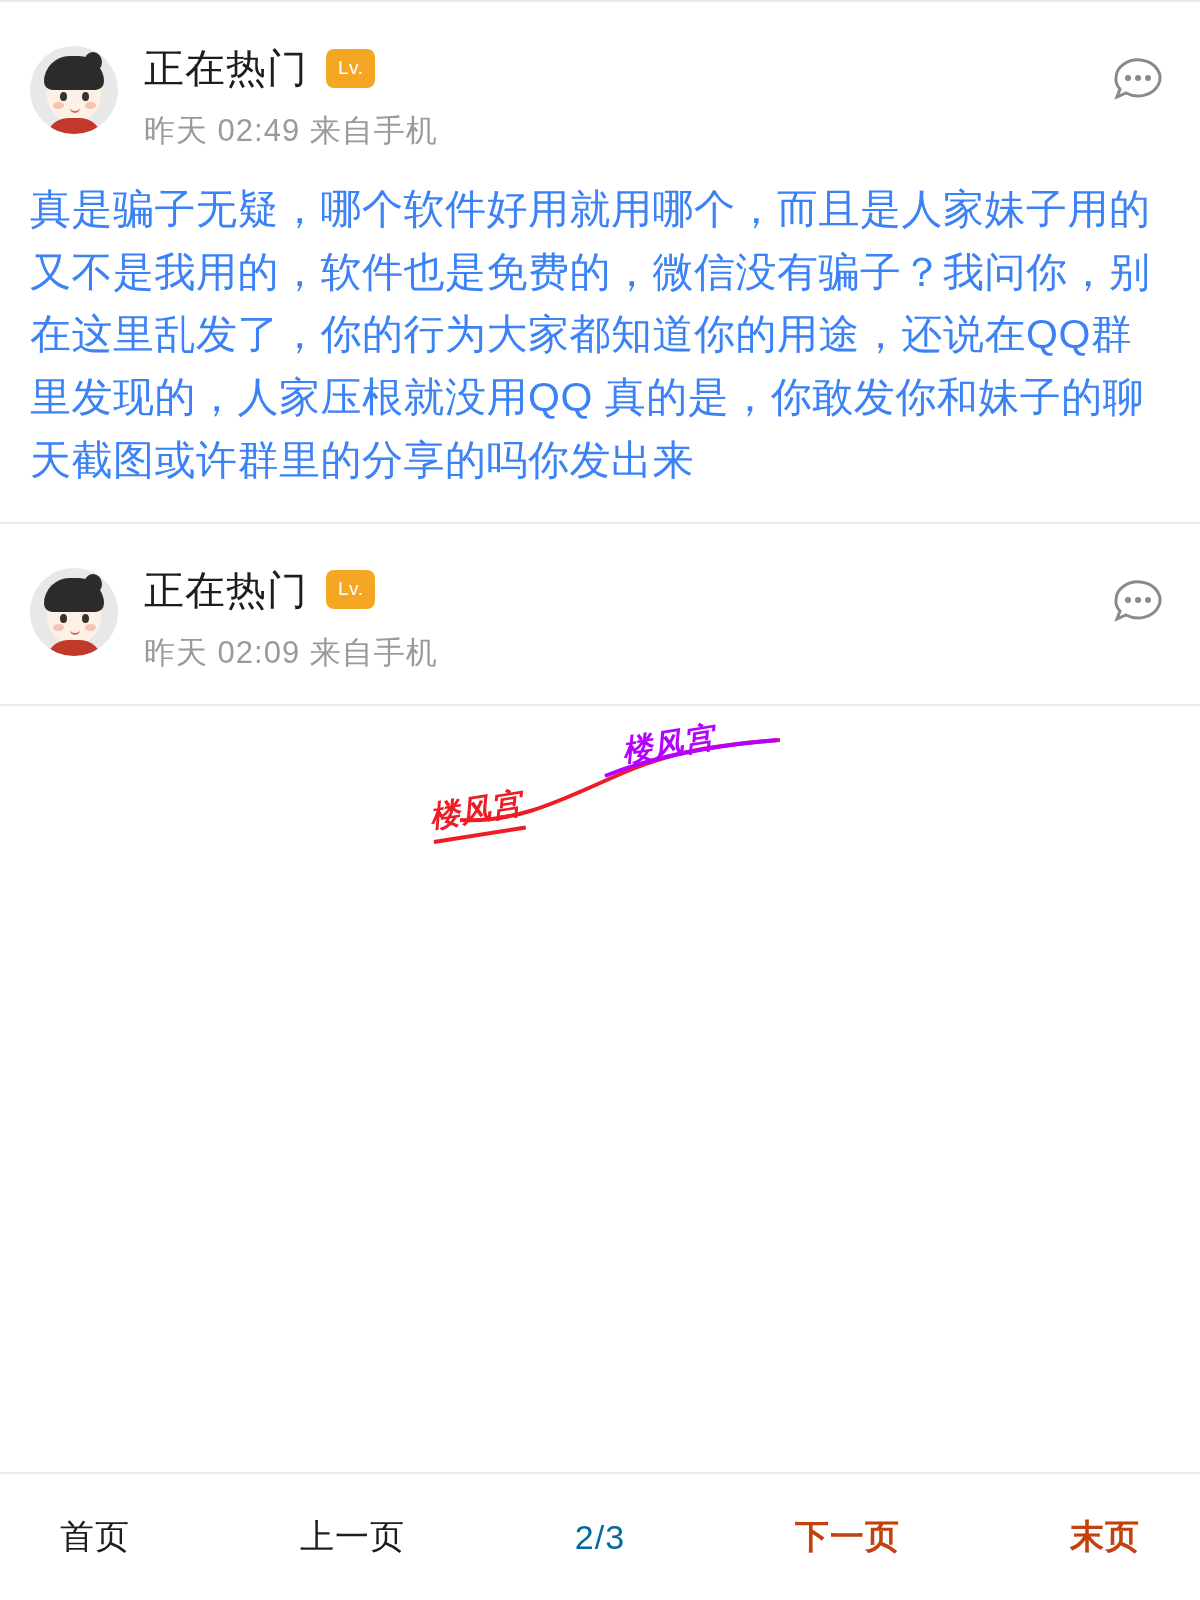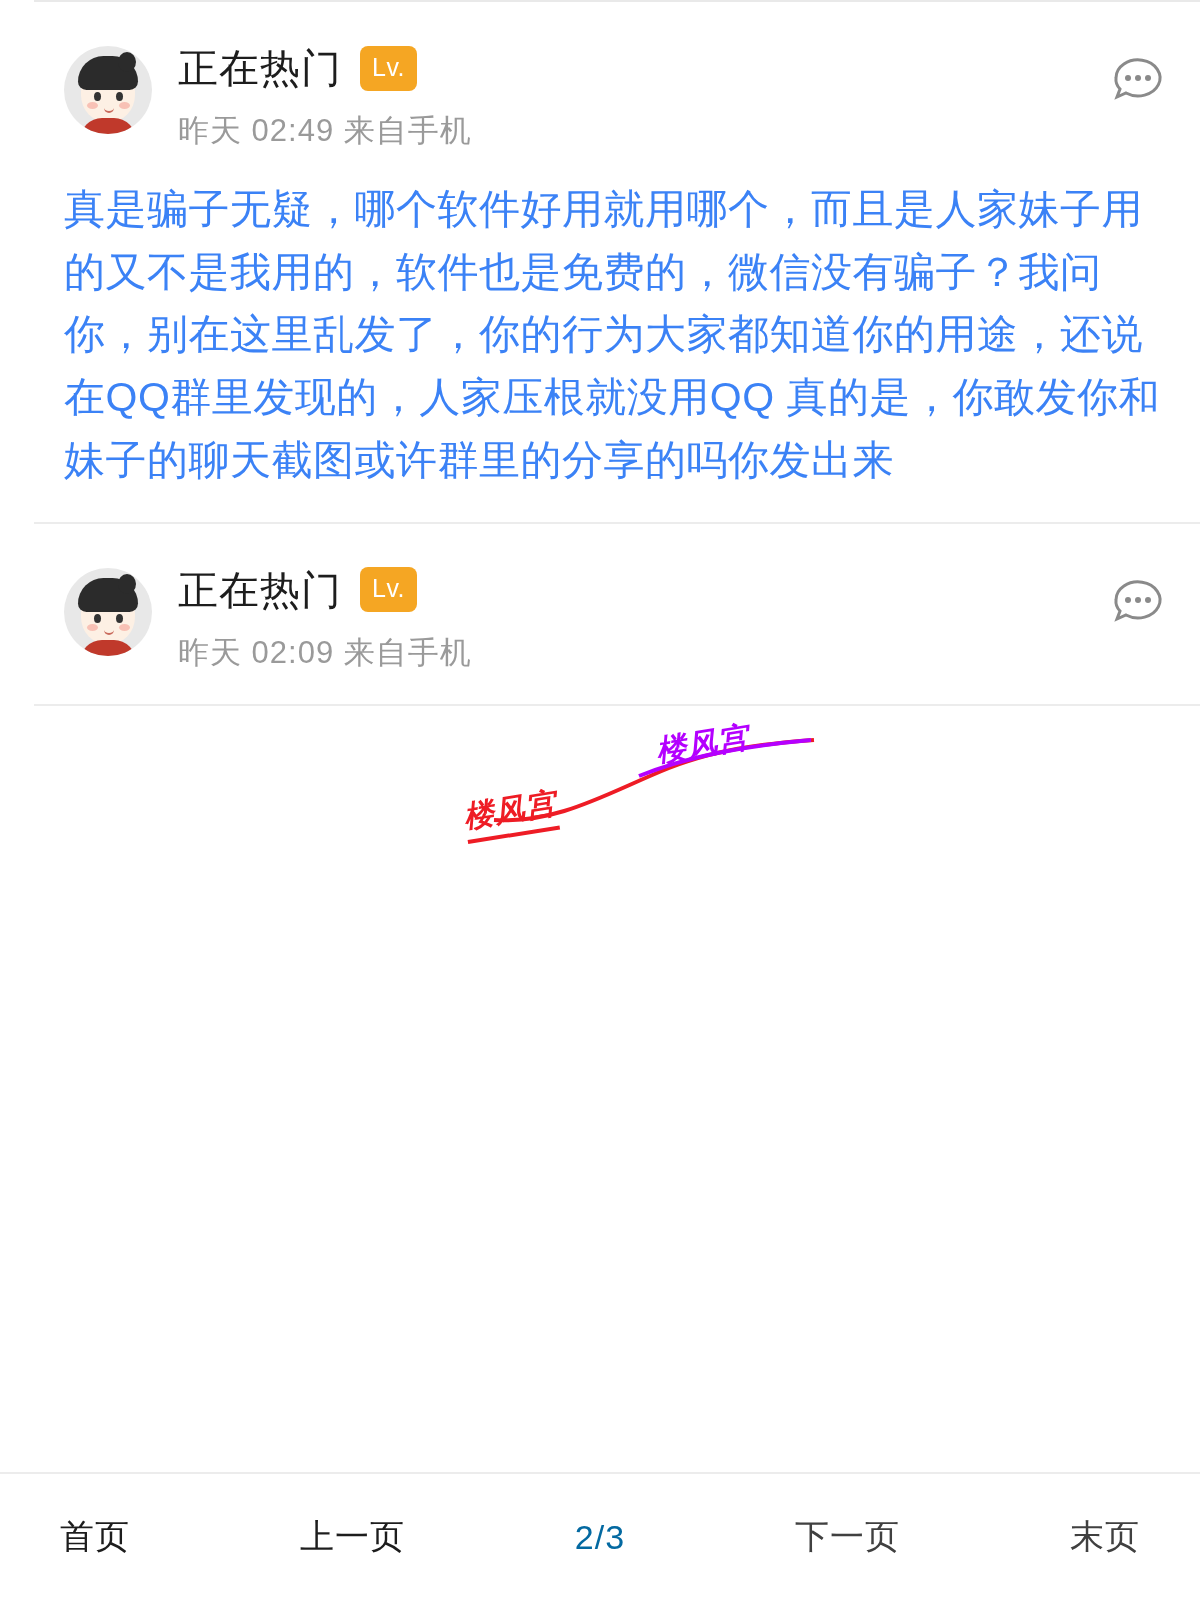--- a/index.html
+++ b/index.html
@@ -13,21 +13,20 @@
     font-family: "Liberation Sans", sans-serif;
     -webkit-font-smoothing: antialiased;
     overflow: hidden;
   }
   .page {
     position: relative;
     width: 1200px;
     height: 1600px;
     background: #ffffff;
     box-sizing: border-box;
-    padding-left: 34px;
   }
   .top-rule {
     height: 2px;
     background: #e9e9e9;
     width: 100%;
   }
 
   
   .post {
     position: relative;
@@ -131,21 +130,21 @@
   .username {
     font-size: 40px;
     color: #1d1d1d;
     letter-spacing: 1px;
     line-height: 1;
   }
   .lv-badge {
     margin-left: 18px;
     background: #f5a623;
     color: #ffffff;
-    font-size: 25px;
+    font-size: 19px;
     line-height: 1;
     padding: 9px 12px 11px 12px;
     border-radius: 8px;
     letter-spacing: 0.5px;
   }
   .meta {
     margin-top: 16px;
     font-size: 31px;
     color: #9a9a9a;
     letter-spacing: 1px;
@@ -213,21 +212,21 @@
     justify-content: space-between;
     padding: 0 60px;
     box-sizing: border-box;
     background: #ffffff;
   }
   .pager-item {
     font-size: 34px;
     color: #1d1d1d;
     letter-spacing: 1px;
   }
-  .pager-item.green { color: #404040; }
+  .pager-item.green { color: #c2410c; font-weight: bold; }
   .pager-item.count { color: #0369a1; }
 </style>
 </head>
 <body>
 
 <div class="page">
 
   <div class="top-rule"></div>
 
   <div class="post">

